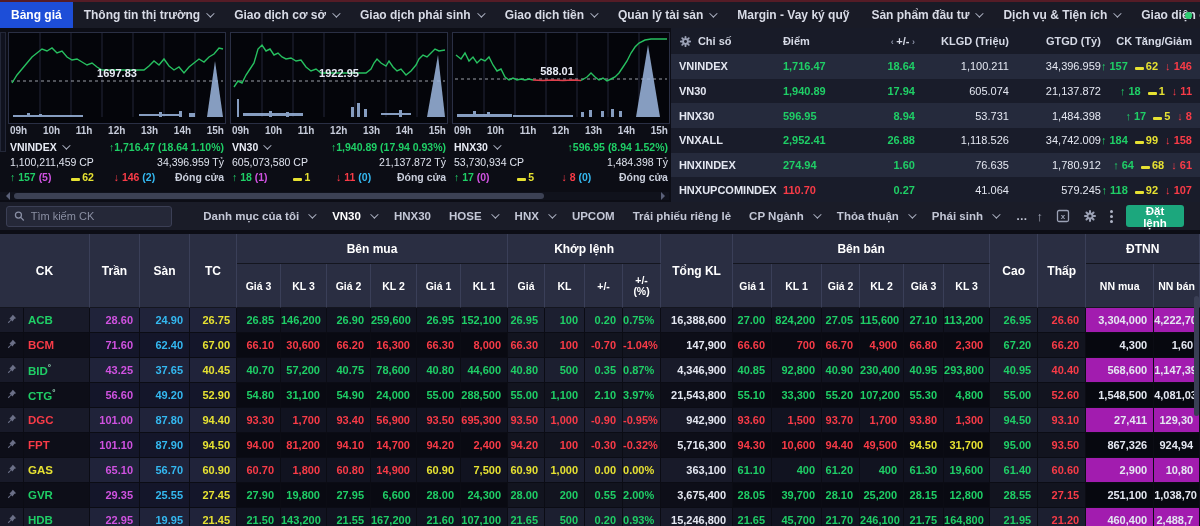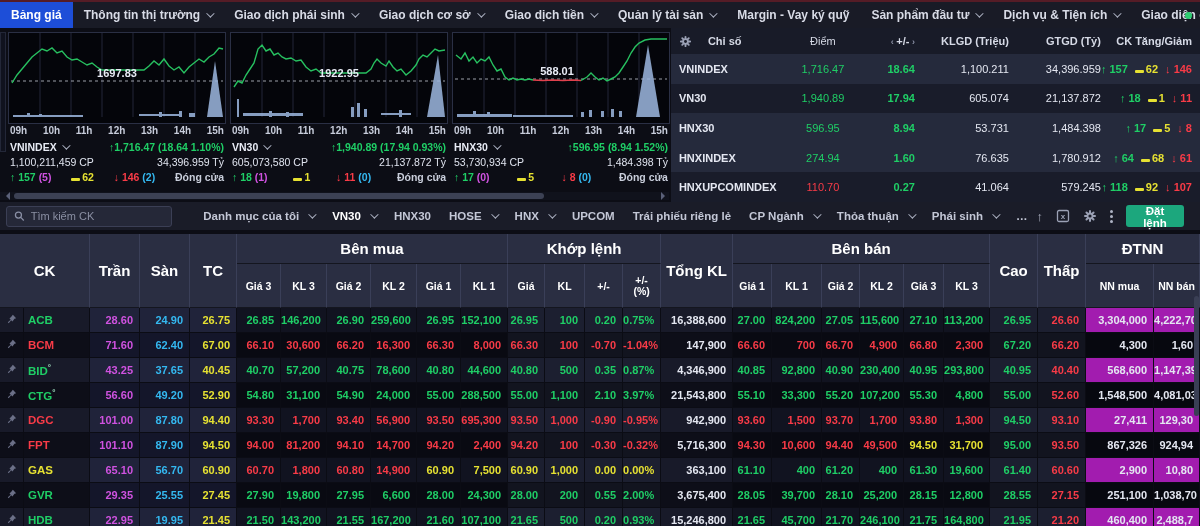--- a/index.html
+++ b/index.html
@@ -38,22 +38,22 @@
   .hthumb{position:absolute;left:14px;width:530px;top:1px;height:6px;background:#3c4154;border-radius:3px}
   .harrow{width:0;height:0;border:4px solid transparent;position:absolute}
   .harrow.left{border-right-color:#5a6078;left:2px}
   .harrow.right{border-left-color:#5a6078;right:0}
 
   
   .index-table{flex:1;display:flex;flex-direction:column;background:#141624;font-size:11px}
   .it-hdr{height:26px;display:flex;align-items:center;background:#181b28;color:#d6dae6;font-weight:bold}
   .it-row{flex:1;display:flex;align-items:center;cursor:pointer}
   .it-row.alt{background:#252a3c}.it-row:not(.alt){background:#191c2a}
-  .cn{width:112px;padding-left:8px;display:flex;align-items:center;gap:16px;overflow:hidden;white-space:nowrap;font-weight:bold}
-  .cp{width:80px;text-align:center;font-weight:normal}
+  .cn{width:112px;padding-left:8px;display:flex;align-items:center;gap:6px;overflow:hidden;white-space:nowrap;font-weight:bold}
+  .cp{width:80px;text-align:left;font-weight:bold}
   .cc{width:52px;text-align:right;font-weight:bold}
   .ckl{width:94px;text-align:right}
   .cgt{width:92px;text-align:right}
   .cud{flex:1;display:flex;align-items:center;justify-content:flex-end;gap:7px;padding-right:8px;font-weight:bold;white-space:nowrap;overflow:hidden}
   .abracket{color:#8a90a4;font-size:9px}
 
   
   .toolbar{height:28px;margin-top:0;background:#1a1c28;display:flex;align-items:center;padding:0 6px;gap:0;font-size:11.5px;color:#c3c7d6}
   .search{width:188px;height:21px;background:#252838;border:1px solid #3b3f55;border-radius:3px;display:flex;align-items:center;padding:0 7px;gap:6px;margin-right:22px}
   .search input{background:transparent;border:none;outline:none;color:#d5d9e6;font-size:11px;width:100%;font-family:"Liberation Sans",sans-serif}
@@ -63,21 +63,21 @@
   .tb-icons{margin-left:auto;display:flex;align-items:center;gap:13px;padding-right:10px}
   .icon-btn{cursor:pointer;display:flex;align-items:center;color:#aeb3c4;font-weight:bold}
   .kebab{display:flex;flex-direction:column;gap:2px}
   .kebab i{width:3px;height:3px;border-radius:50%;background:#aeb3c4}
   .order-btn{background:#1ca77d;color:#fff;font-weight:bold;font-size:11.5px;border:none;border-radius:3px;height:22px;padding:0 17px;cursor:pointer;font-family:"Liberation Sans",sans-serif}
 
   
   .table-wrap{height:292px;margin-top:4px;overflow:hidden;position:relative}
   table{border-collapse:separate;border-spacing:0;table-layout:fixed;width:1200px;font-size:11px}
   th,td{border-right:1px solid #0b0c14;border-bottom:1px solid #0b0c14;overflow:hidden;white-space:nowrap}
-  thead th{background:var(--hdr);color:#fff;font-weight:bold;font-size:15px;text-align:center;border-right:1px solid #3a3f58;border-bottom:1px solid #14161f}
+  thead th{background:var(--hdr);color:#fff;font-weight:bold;font-size:12px;text-align:center;border-right:1px solid #3a3f58;border-bottom:1px solid #14161f}
   thead tr.grp th{height:30px}
   thead tr.sub th{height:44px;font-size:10.5px}
   thead th.pct{font-size:10px;white-space:normal;line-height:11px;padding:0 4px}
   td{height:25px;text-align:right;padding-right:6px;font-weight:bold}
   td.pin{text-align:center;padding:0;cursor:pointer}
   td.tk{text-align:left;padding-left:4px;cursor:pointer;font-size:11.5px}
   td.tk sup{font-size:8px;color:#9fe0c0}
   tr.ra td{background:var(--rowA)} tr.rb td{background:var(--rowB)}
   tr.ra td.grp1{background:#111320} tr.rb td.grp1{background:#090a12}
   tr.ra td.grp2{background:#1c1f30} tr.rb td.grp2{background:#12141f}
@@ -92,25 +92,25 @@
 
 <div class="topnav" id="top-nav">
     <div class="nav-item active">
       <span>Bảng giá</span>
     </div>
     <div class="nav-item">
       <span>Thông tin thị trường</span>
       <span class="chev"></span>
     </div>
     <div class="nav-item">
+      <span>Giao dịch cơ sở</span>
+      <span class="chev"></span>
+    </div>
+    <div class="nav-item">
       <span>Giao dịch phái sinh</span>
-      <span class="chev"></span>
-    </div>
-    <div class="nav-item">
-      <span>Giao dịch cơ sở</span>
       <span class="chev"></span>
     </div>
     <div class="nav-item">
       <span>Giao dịch tiền</span>
       <span class="chev"></span>
     </div>
     <div class="nav-item">
       <span>Quản lý tài sản</span>
       <span class="chev"></span>
     </div>
@@ -391,20 +391,32 @@
         <div class="it-row alt">
           <span class="cn w">HNX30</span>
           <span class="cp u">596.95</span>
           <span class="cc u">8.94</span>
           <span class="ckl w">53.731</span>
           <span class="cgt w">1,484.398</span>
           <span class="cud">
             <span class="u">↑ 17</span>
             <span class="r"><span class="dash"></span>5</span>
             <span class="d">↓ 8</span>
+          </span>
+        </div>
+        <div class="it-row">
+          <span class="cn w">VNXALL</span>
+          <span class="cp u">2,952.41</span>
+          <span class="cc u">26.88</span>
+          <span class="ckl w">1,118.526</span>
+          <span class="cgt w">34,742.009</span>
+          <span class="cud">
+            <span class="u">↑ 184</span>
+            <span class="r"><span class="dash"></span>99</span>
+            <span class="d">↓ 158</span>
           </span>
         </div>
         <div class="it-row alt">
           <span class="cn w">HNXINDEX</span>
           <span class="cp u">274.94</span>
           <span class="cc u">1.60</span>
           <span class="ckl w">76.635</span>
           <span class="cgt w">1,780.912</span>
           <span class="cud">
             <span class="u">↑ 64</span>

